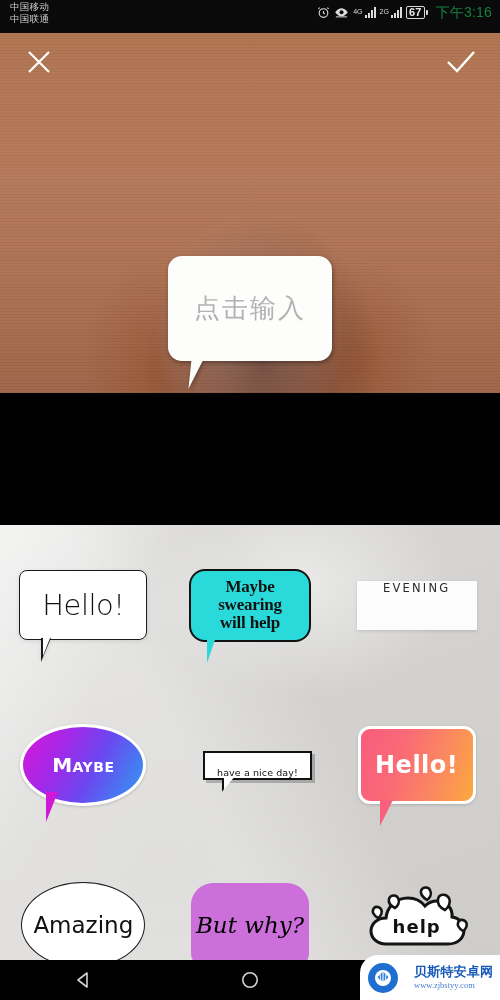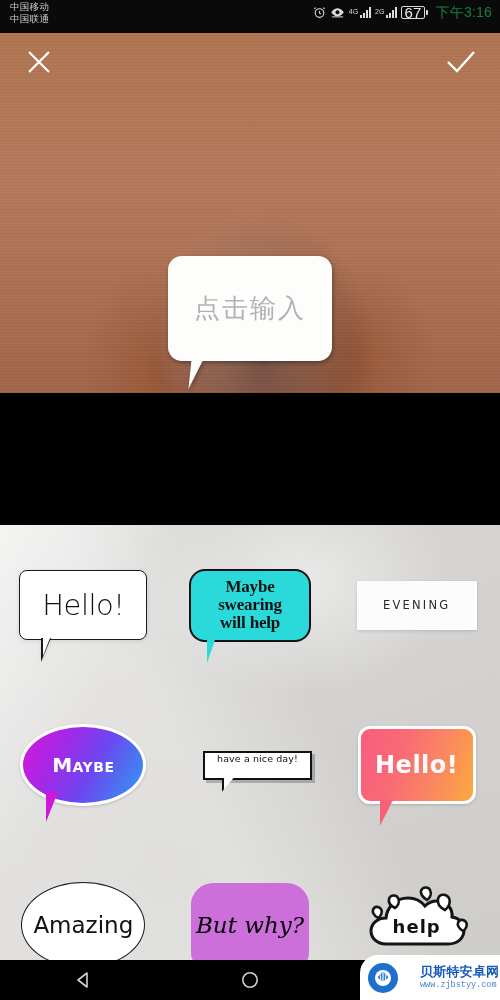--- a/index.html
+++ b/index.html
@@ -25,21 +25,21 @@
   .sico svg { display: block; }
   .net { display: flex; align-items: flex-end; gap: 1px; }
   .net .g { font-size: 7px; line-height: 7px; color: #dcdcdc; margin-right: 1px;
             align-self: flex-start; margin-top: 1px; }
   .bars { display: flex; align-items: flex-end; gap: 1px; height: 11px; }
   .bars i { width: 2px; background: #dcdcdc; display: block; }
   .bars i:nth-child(1){ height:3px } .bars i:nth-child(2){ height:5px }
   .bars i:nth-child(3){ height:8px } .bars i:nth-child(4){ height:11px }
   .battery { display: flex; align-items: center; }
   .battery .bcase { border: 1px solid #d8d8d8; border-radius: 2px;
-    padding: 0 2px; font-size: 15px; line-height: 11px; color: #eaeaea; font-weight: normal;
+    padding: 0 2px; font-size: 11px; line-height: 11px; color: #eaeaea; font-weight: bold;
     letter-spacing: .2px; }
   .battery .btip { width: 2px; height: 5px; background: #d8d8d8; margin-left: 1px; border-radius: 0 1px 1px 0; }
   .clock { font-size: 14px; color: #15803d; margin-left: 4px; letter-spacing: .2px; }
 
   
   .photo {
     position: absolute; top: 33px; left: 0; width: 500px; height: 360px;
     overflow: hidden;
     background:
       radial-gradient(ellipse 150px 190px at 262px 330px, rgba(60,30,25,.55) 0%, rgba(90,50,40,.22) 55%, rgba(0,0,0,0) 78%),
@@ -130,40 +130,40 @@
     text-align:center; }
   .st-swear .tx { font-family:"Liberation Serif", serif; font-weight:bold; font-size:17px;
     line-height:18px; color:#121212; letter-spacing:-.2px; }
   .st-swear .tail { position:absolute; left:18px; top:62px; width:0;height:0;
     border-left:11px solid #2ad9d9; border-bottom:32px solid transparent; }
   .st-swear .tailo { position:absolute; left:16px; top:62px; width:0;height:0;
     border-left:13px solid #111; border-bottom:36px solid transparent; z-index:-1; }
 
   
   .st-evening { background:#fcfcfc; width:120px; height:49px;
-    display:flex; align-items:center; justify-content:center;
+    display:flex; justify-content:center;
     box-shadow: 0 1px 3px rgba(0,0,0,.14); }
   .st-evening .tx { font-size:11.5px; letter-spacing:2.2px; color:#2a2a2a; font-family:"DejaVu Sans", sans-serif; }
 
   
   .st-maybe { position:relative; width:126px; }
   .st-maybe .bx { height:82px; border-radius:50%;
     background: linear-gradient(118deg, #d916d8 0%, #a229e8 32%, #6b47f0 58%, #2e9df2 100%);
     border:3px solid #fff;
     display:flex; align-items:center; justify-content:center;
     box-shadow: 0 1px 3px rgba(0,0,0,.18); }
   .st-maybe .tx { color:#fff; font-weight:bold; font-size:20px; letter-spacing:.5px;
     font-family:"DejaVu Sans", sans-serif; font-variant: small-caps; }
   .st-maybe .tail { position:absolute; left:26px; top:68px; width:0;height:0;
     border-left:12px solid #cf18d8; border-bottom:30px solid transparent; }
 
   
   .st-nice { position:relative; width:124px; }
   .st-nice .bx { background:#fff; border:2px solid #111; height:29px;
-    display:flex; align-items:flex-start; justify-content:center;
+    display:flex; align-items:flex-end; justify-content:center;
     box-shadow: 3px 3px 0 rgba(0,0,0,.22); margin-left: 15px; }
   .st-nice .tx { font-size:9.5px; color:#111; font-family:"DejaVu Sans", sans-serif; letter-spacing:.1px; }
   .st-nice .tail { position:absolute; left:34px; top:27px; width:12px; height:14px;
     background:#fff; border:2px solid #111; border-top:none; border-right:none;
     clip-path: polygon(0 0, 100% 0, 0 100%); }
 
   
   .st-hello2 { position:relative; width:118px; }
   .st-hello2 .bx { height:78px; border-radius:12px;
     background: linear-gradient(108deg, #f95d7e 0%, #fa6a76 35%, #fb8a5e 70%, #fca93c 100%);
@@ -201,28 +201,28 @@
   .navbar {
     position:absolute; bottom:0; left:0; width:500px; height:40px;
     background:#000; display:flex; align-items:center; justify-content:space-around;
   }
   .navbtn { width:60px; height:40px; display:flex; align-items:center; justify-content:center; cursor:pointer; }
 
   
   .watermark {
     position:absolute; right:0; bottom:0; width:140px; height:45px;
     background:#fff; border-top-left-radius:18px;
-    display:flex; align-items:center; gap:22px; padding-left:8px; z-index:20;
+    display:flex; align-items:center; gap:16px; padding-left:8px; z-index:20;
   }
   .wm-logo { width:30px; height:30px; border-radius:50%; background:#1f6fd0;
     display:flex; align-items:center; justify-content:center; flex:0 0 auto; }
   .wm-text { display:flex; flex-direction:column; line-height:1; }
   .wm-cn { font-size:13px; font-weight:bold; color:#1558b8; letter-spacing:.2px;
     font-family:"DejaVu Sans", sans-serif; }
-  .wm-url { font-size:8.5px; color:#4a7fd0; margin-top:3px; font-family:Liberation Mono, monospace; }
+  .wm-url { font-size:8.5px; color:#4a7fd0; margin-top:3px; font-family:Liberation Serif, serif; }
 </style>
 </head>
 <body>
 
 <div id="app">
 
   <div class="statusbar">
     <div class="carriers">
       <span>中国移动</span>
       <span>中国联通</span>

